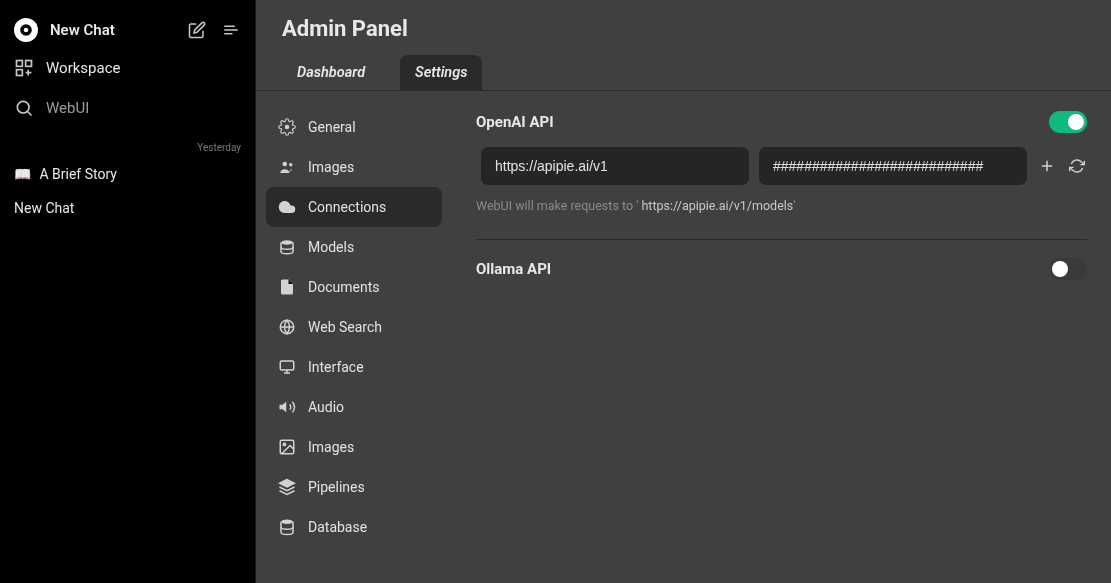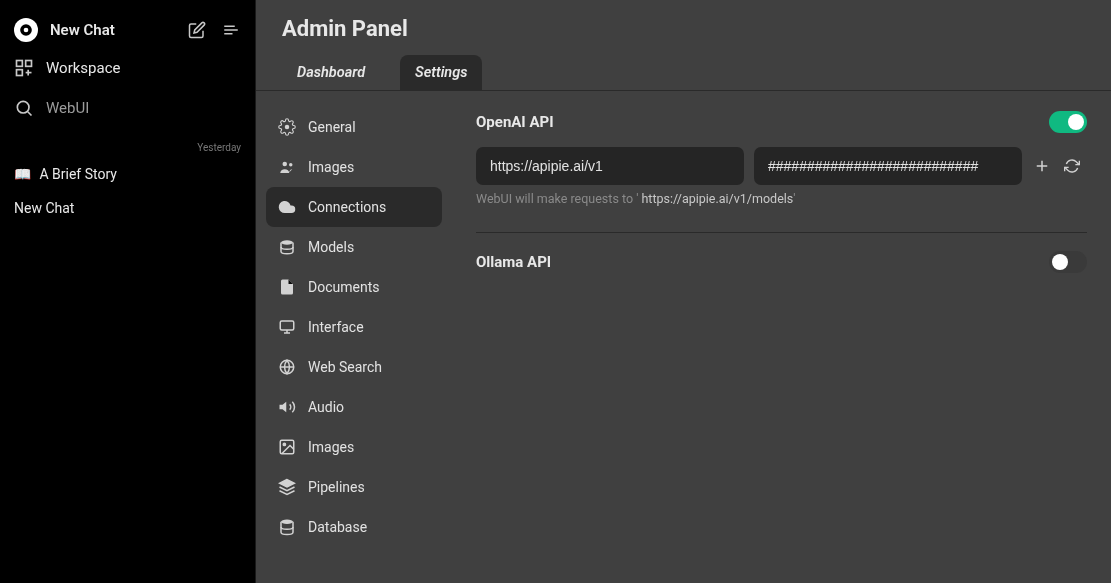--- a/index.html
+++ b/index.html
@@ -111,21 +111,21 @@
     }
     .toggle.on { background: #10b981; }
     .toggle.off { background: #3a3a3a; }
     .toggle .knob {
       width: 16px; height: 16px; background: #fff; border-radius: 50%;
       position: absolute; top: 3px;
     }
     .toggle.on .knob { right: 3px; }
     .toggle.off .knob { left: 3px; }
     .input-row {
-      display: flex; gap: 10px; align-items: center; margin-bottom: 6px;
+      display: flex; gap: 10px; align-items: center; margin-bottom: 13px; justify-content: flex-end;
     }
     .ti {
       background: #252525; border: none; color: #e2e2e2;
       padding: 11px 14px; font-size: 14px; border-radius: 7px;
       outline: none;
     }
     .ti-url { flex: 1; max-width: 268px; }
     .ti-key { flex: 1; max-width: 268px; }
     .round-icon {
       width: 20px; height: 20px; display: flex; align-items: center; justify-content: center;
@@ -256,36 +256,36 @@
             <svg viewBox="0 0 24 24" fill="currentColor">
               <path d="M14 2H6a2 2 0 0 0-2 2v16a2 2 0 0 0 2 2h12a2 2 0 0 0 2-2V8z"></path>
               <polyline points="14 2 14 8 20 8" fill="#0d0d0d"></polyline>
             </svg>
           </div>
         <span>Documents</span>
       </div>
       <div class="snav-item">
         <div class="ic">
             <svg viewBox="0 0 24 24" fill="none" stroke="currentColor" stroke-width="2">
+              <circle cx="12" cy="12" r="9"></circle>
+              <line x1="3" y1="12" x2="21" y2="12"></line>
+              <path d="M12 3a14 14 0 0 1 0 18 14 14 0 0 1 0-18z"></path>
+            </svg>
+          </div>
+        <span>Web Search</span>
+      </div>
+      <div class="snav-item">
+        <div class="ic">
+            <svg viewBox="0 0 24 24" fill="none" stroke="currentColor" stroke-width="2">
               <rect x="3" y="4" width="18" height="12" rx="2"></rect>
               <line x1="8" y1="20" x2="16" y2="20"></line>
               <line x1="12" y1="16" x2="12" y2="20"></line>
             </svg>
           </div>
         <span>Interface</span>
-      </div>
-      <div class="snav-item">
-        <div class="ic">
-            <svg viewBox="0 0 24 24" fill="none" stroke="currentColor" stroke-width="2">
-              <circle cx="12" cy="12" r="9"></circle>
-              <line x1="3" y1="12" x2="21" y2="12"></line>
-              <path d="M12 3a14 14 0 0 1 0 18 14 14 0 0 1 0-18z"></path>
-            </svg>
-          </div>
-        <span>Web Search</span>
       </div>
       <div class="snav-item">
         <div class="ic">
             <svg viewBox="0 0 24 24" fill="currentColor">
               <polygon points="11 5 6 9 2 9 2 15 6 15 11 19 11 5"></polygon>
               <path d="M15.54 8.46a5 5 0 0 1 0 7.07M19.07 4.93a10 10 0 0 1 0 14.14" fill="none" stroke="currentColor" stroke-width="2"></path>
             </svg>
           </div>
         <span>Audio</span>
       </div>

